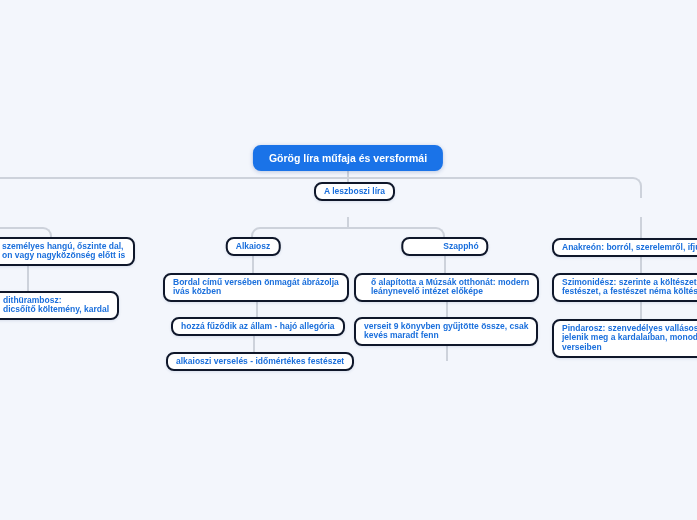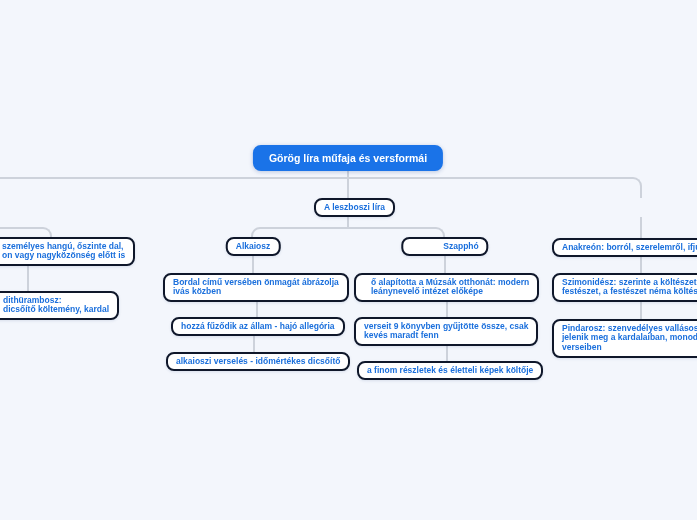--- a/index.html
+++ b/index.html
@@ -61,21 +61,21 @@
   .node.centered{transform:translateX(-50%);}
   .node.root{
     background:#1a73e8;
     border-color:#1a73e8;
     color:#ffffff;
     font-size:10.5px;
     padding:5px 14px;
     box-shadow:0 1px 4px rgba(20,60,140,.25);
   }
   #n-root{left:348px;top:145px;}
-  #n-leszboszi{left:314px;top:198px;}
+  #n-leszboszi{left:314px;top:182px;}
   #n-tovabbi{left:641px;top:198px;}
   #n-szemelyes{left:-95px;top:237px;padding-left:95px;}
   #n-dithurambosz{left:-60px;top:291px;padding-left:61px;}
   #n-alkaiosz{left:253px;top:237px;}
   #n-bordal{left:163px;top:273px;}
   #n-hajo{left:171px;top:317px;}
   #n-verseles{left:166px;top:352px;}
   #n-szappho{left:445px;top:237px;padding-left:40px;}
   #n-muzsak{left:354px;top:273px;padding-left:15px;}
   #n-konyvek{left:354px;top:317px;}
@@ -112,28 +112,27 @@
 
   <div class="node" id="n-szemelyes">személyes hangú, őszinte dal,
 on vagy nagyközönség előtt is</div>
   <div class="node" id="n-dithurambosz">dithürambosz:
 dicsőítő költemény, kardal</div>
 
   <div class="node centered" id="n-alkaiosz">Alkaiosz</div>
   <div class="node" id="n-bordal">Bordal című versében önmagát ábrázolja
 ivás közben</div>
   <div class="node" id="n-hajo">hozzá fűződik az állam - hajó allegória</div>
-  <div class="node" id="n-verseles">alkaioszi verselés - időmértékes dicsőítő</div>
+  <div class="node" id="n-verseles">alkaioszi verselés - időmértékes festészet</div>
 
   <div class="node centered" id="n-szappho">Szapphó</div>
   <div class="node" id="n-muzsak">ő alapította a Múzsák otthonát: modern
 leánynevelő intézet előképe</div>
   <div class="node" id="n-konyvek">verseit 9 könyvben gyűjtötte össze, csak
 kevés maradt fenn</div>
-  <div class="node" id="n-finom">a finom részletek és életteli képek költője</div>
 
   <div class="node" id="n-anakreon">Anakreón: borról, szerelemről, ifjús</div>
   <div class="node" id="n-szimonidesz">Szimonidész: szerinte a költészet be
 festészet, a festészet néma költésze</div>
   <div class="node" id="n-pindarosz">Pindarosz: szenvedélyes vallásosság
 jelenik meg a kardalaiban, monodiku
 verseiben</div>
 
 </div>
 

